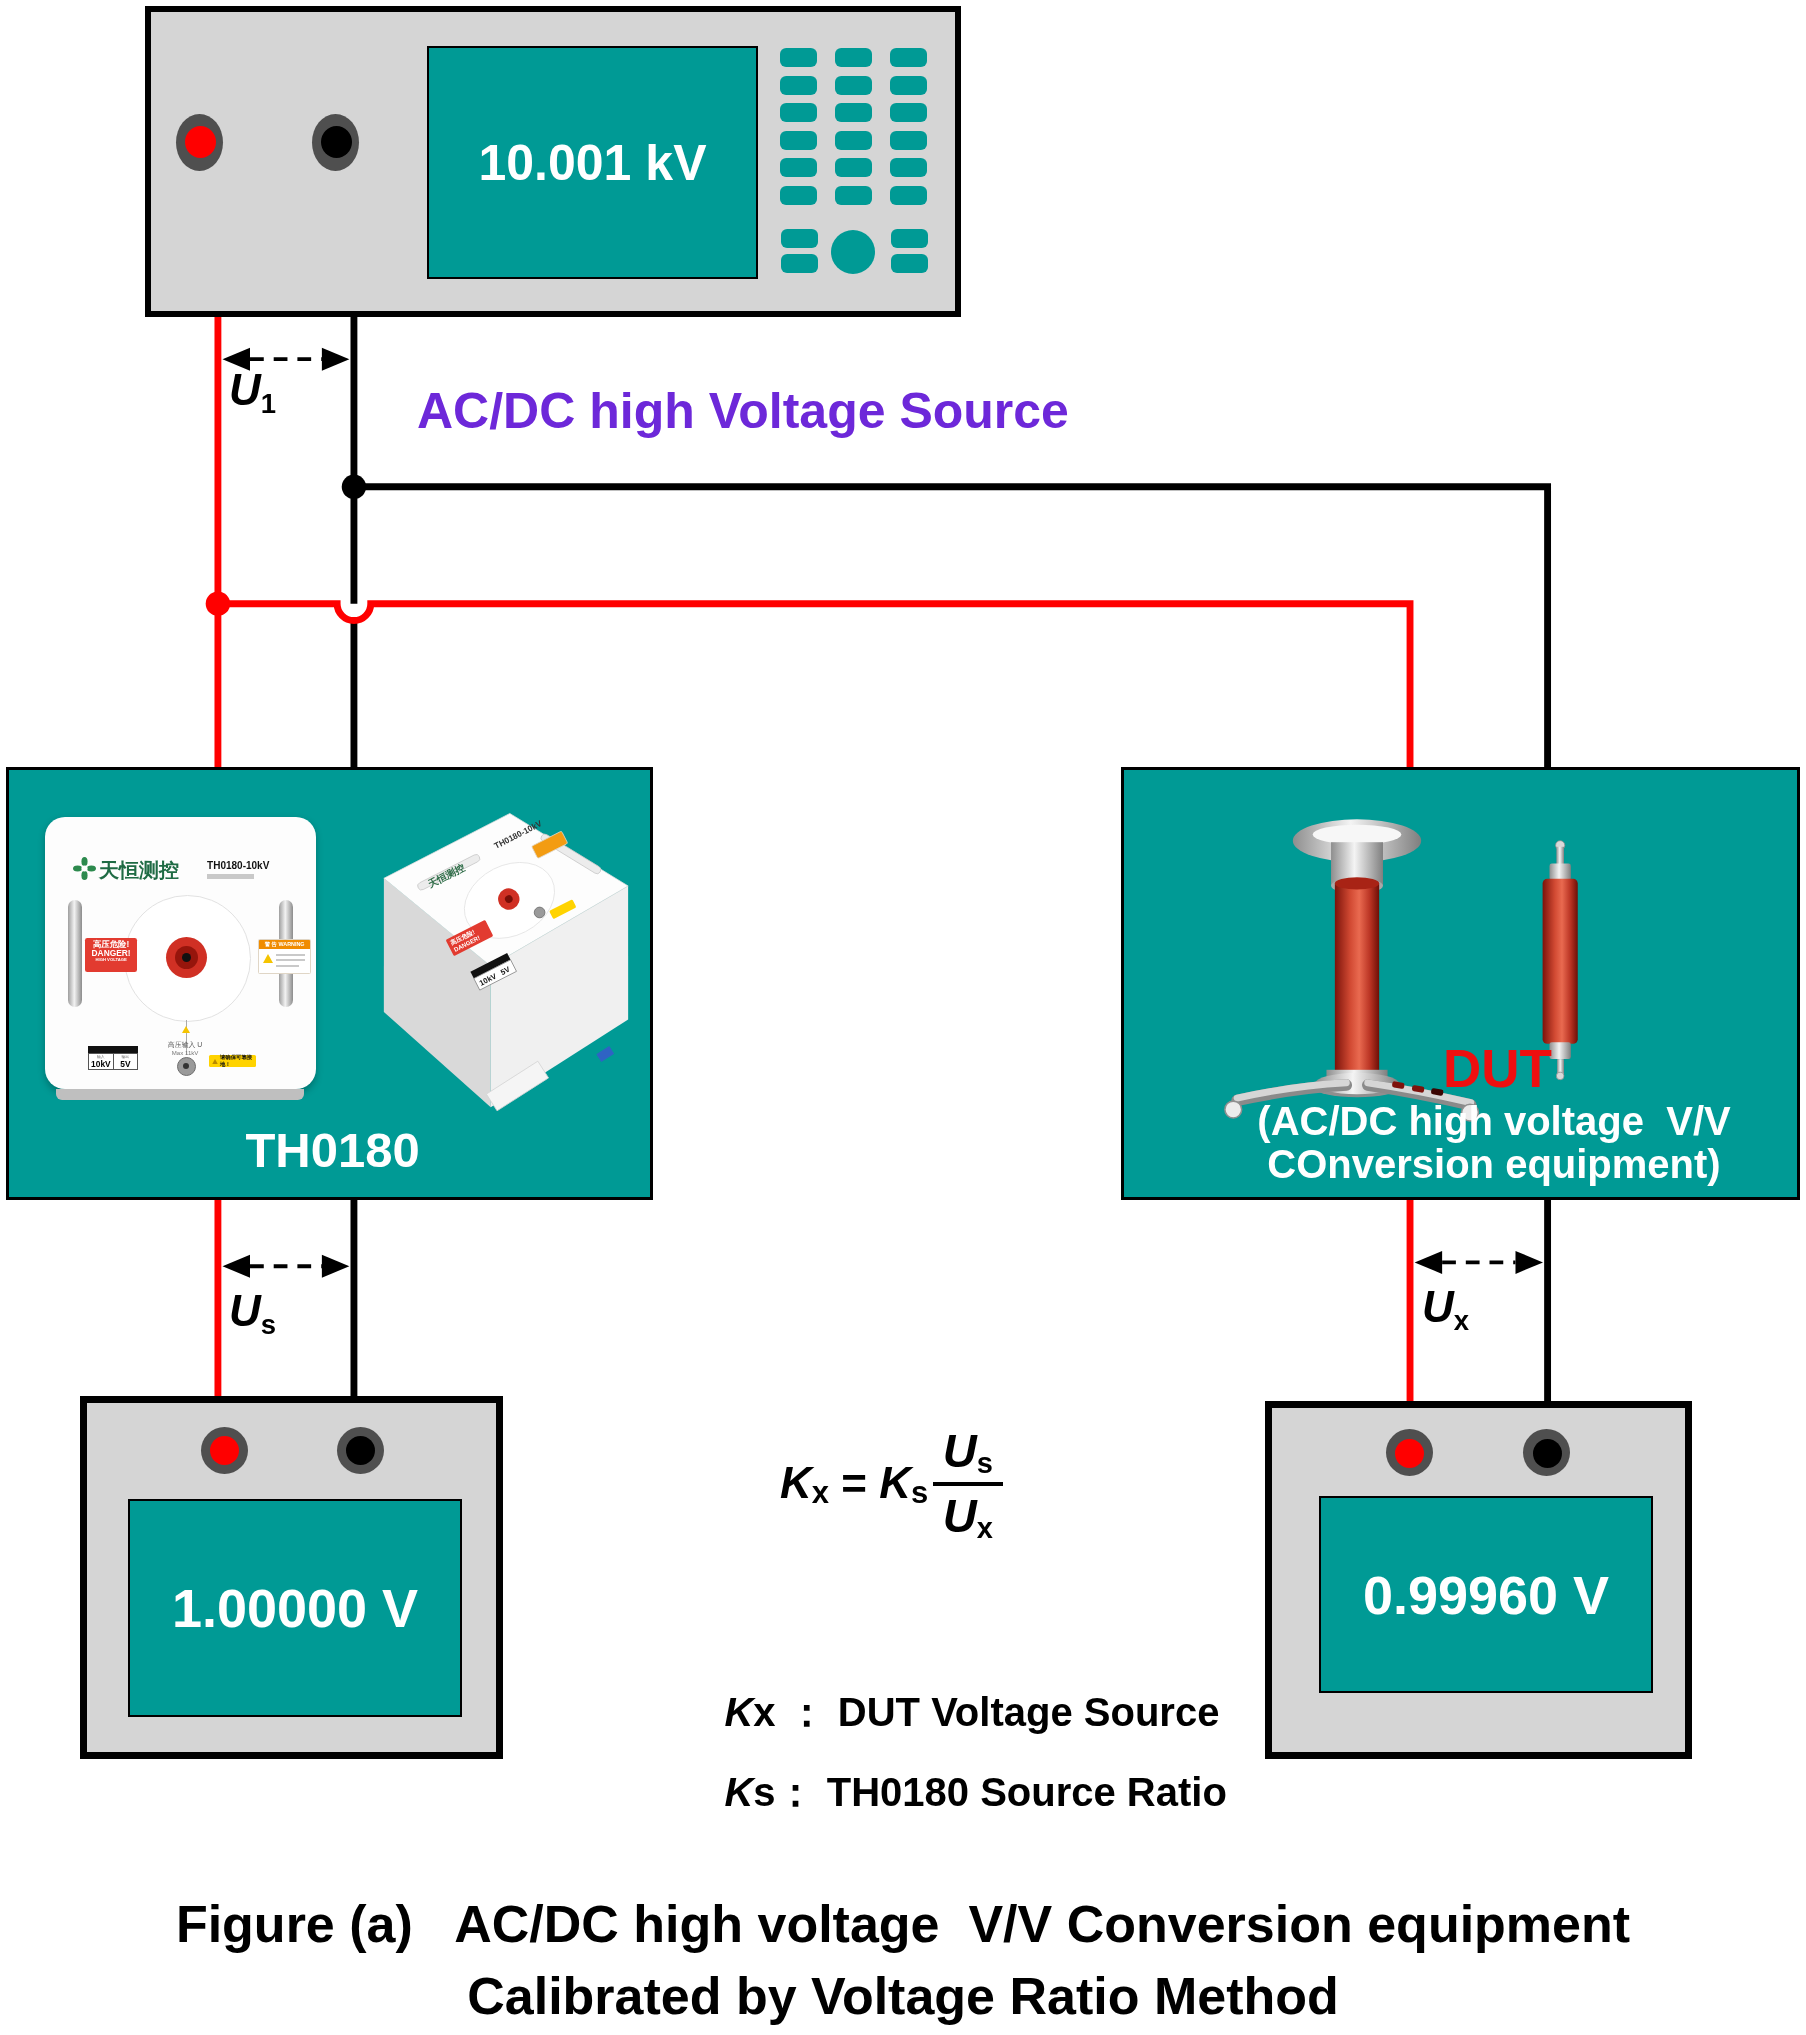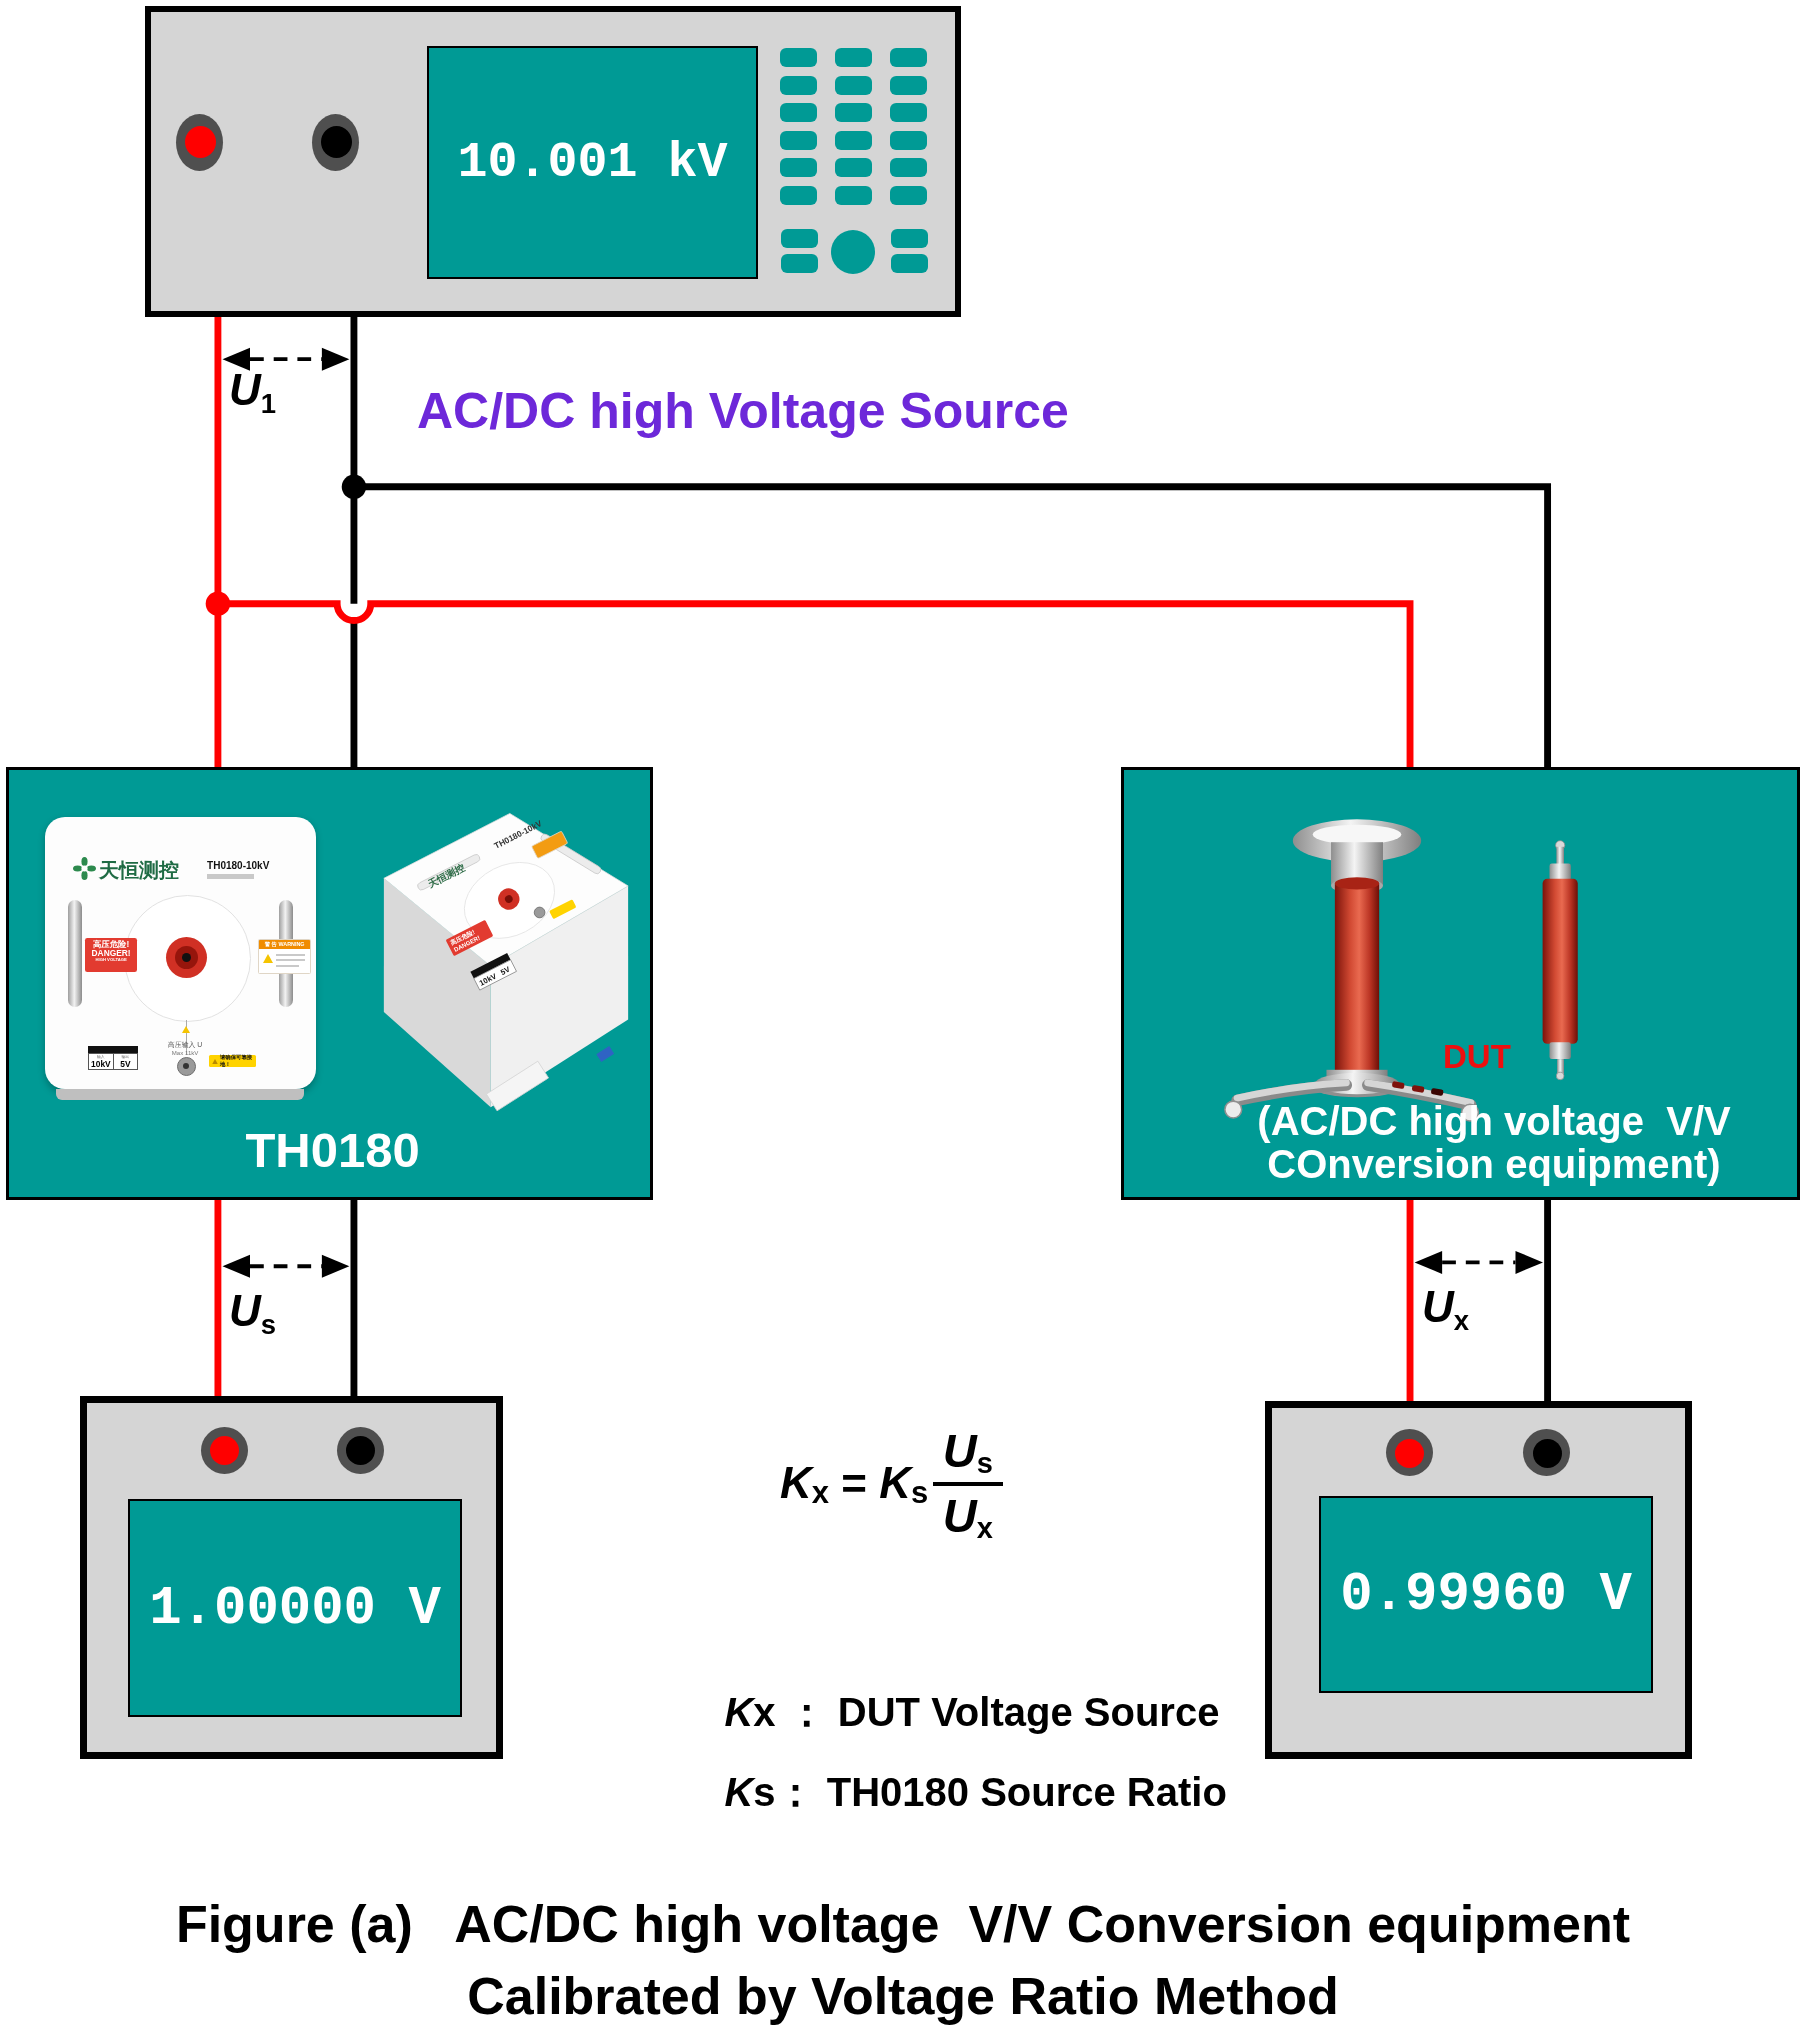--- a/index.html
+++ b/index.html
@@ -2,21 +2,21 @@
 <html style="font-size:12.2px"><head>
 <meta charset="utf-8">
 <style>
   html,body{margin:0;padding:0;background:#fff;}
   .canvas{position:relative;width:1806px;height:2035px;background:#fff;overflow:hidden;
           font-family:"Liberation Sans",sans-serif;}
   .abs{position:absolute;}
   .pre{white-space:pre;}
   
   .teal{background:#009A95;}
-  .graybox{background:#D5D5D5;border:6.9px solid #000;font-family:Liberation Mono, monospace;}
+  .graybox{background:#D5D5D5;border:6.9px solid #000;}
   .display{background:#009A95;border:2.3px solid #000;color:#fff;font-weight:700;
            display:flex;align-items:center;justify-content:center;}
   .key{position:absolute;width:37px;height:19px;border-radius:6.1px;background:#009A95;}
   .term-ring{position:absolute;background:#4f4f4f;border-radius:50%;}
   .term-core{position:absolute;border-radius:50%;}
   .dimlabel{font-weight:700;font-style:italic;font-size:44px;color:#000;text-align:left;}
   .dimlabel .sub{font-style:normal;font-size:27.5px;font-weight:700;vertical-align:-7.6px;}
   .biglabel{font-weight:700;color:#6d28d9;}
   .whitecap{color:#fff;font-weight:700;text-align:center;}
   .fraction{display:inline-flex;flex-direction:column;align-items:center;margin-left:4.6px;}
@@ -271,21 +271,21 @@
     <g>
       <circle cx="575" cy="102" r="6" fill="#d9d9d9" stroke="#8d8d8d"></circle>
       <rect x="570" y="104" width="10" height="24" fill="url(#metalV)"></rect>
       <rect x="561" y="126" width="28" height="22" rx="3" fill="url(#metalV)"></rect>
       <rect x="552" y="146" width="46" height="216" rx="6" fill="url(#redcol)"></rect>
       <rect x="561" y="360" width="28" height="22" rx="3" fill="url(#metalV)"></rect>
       <rect x="571" y="382" width="9" height="20" fill="url(#metalV)"></rect>
       <circle cx="575" cy="404" r="5" fill="#d9d9d9" stroke="#8d8d8d"></circle>
     </g>
   </svg>
-  <div class="abs" style="left:1443px;top:1038px;font-size:33px;font-weight:700;color:#EE0F0F;">DUT</div>
+  <div class="abs" style="left:1443px;top:1038px;font-size:53px;font-weight:700;color:#EE0F0F;">DUT</div>
   <div class="abs whitecap pre" style="left:1169px;top:1099px;width:650px;font-size:40px;">(AC/DC high voltage  V/V</div>
   <div class="abs whitecap pre" style="left:1169px;top:1142px;width:650px;font-size:40px;">COnversion equipment)</div>
 
   <div class="abs dimlabel" style="left:229px;top:1286px;width:115px;">
     <span>U</span><span class="sub">s</span>
   </div>
   <div class="abs dimlabel" style="left:1422px;top:1282px;width:115px;">
     <span>U</span><span class="sub">x</span>
   </div>
 

